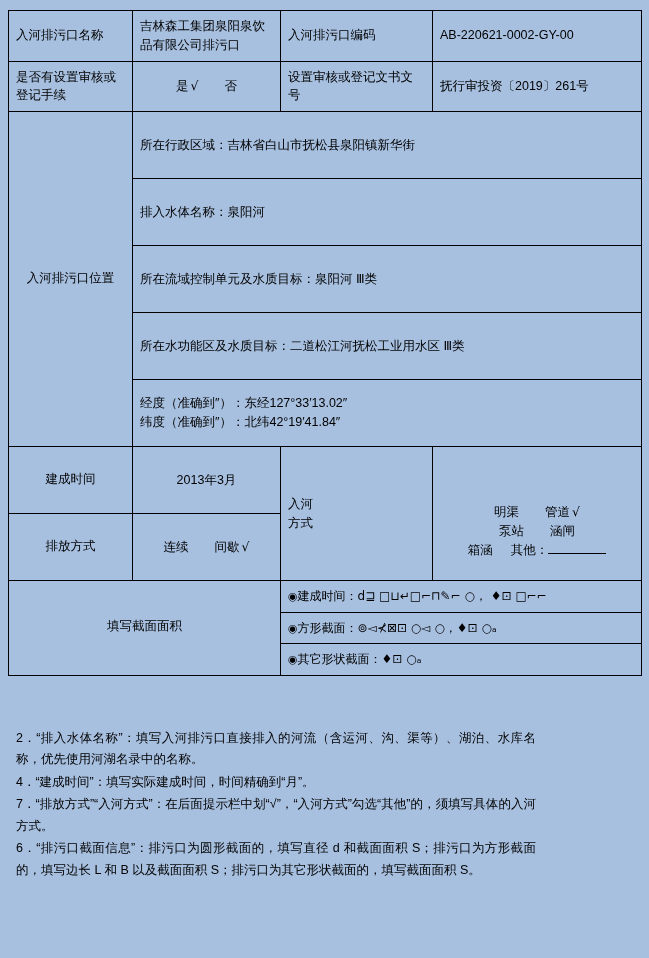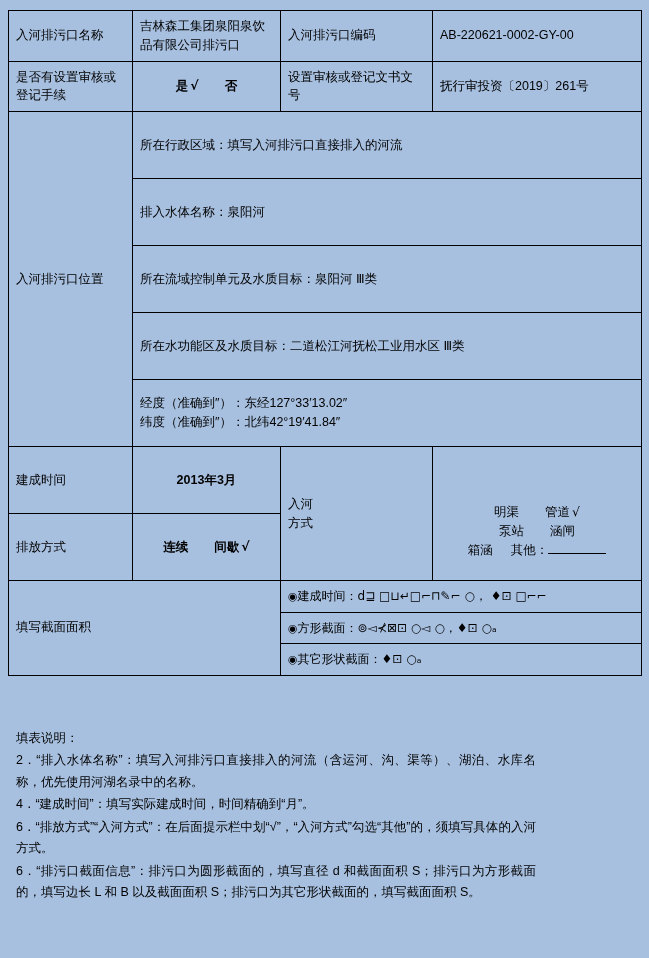--- a/index.html
+++ b/index.html
@@ -28,25 +28,27 @@
     border-collapse: collapse;
     table-layout: fixed;
   }
   table.form td {
     border: 1px solid #000;
     padding: 6px 7px;
     vertical-align: middle;
     line-height: 1.5;
     background: #a8c0e0;
   }
-  .c { text-align: center; font-weight: bold; }
+  .c { text-align: center; }
   .l { text-align: left; }
   .cell-label { text-align: left; }
   .mid-label {
+    text-align: center;
     vertical-align: middle;
+    font-family: Liberation Mono, monospace;
   }
   .tall { height: 54px; }
 
   .check { font-family: "DejaVu Sans", sans-serif; }
   .tick { display: inline-block; padding-left: 2px; }
 
   .inhe-title {
     text-align: left;
     line-height: 1.6;
   }
@@ -113,21 +115,21 @@
         <td class="cell-label">是否有设置审核或登记手续</td>
         <td class="c">
           <span>是</span><span class="tick check">√</span><span class="sp-lg"></span><span>否</span>
         </td>
         <td class="l">设置审核或登记文书文号</td>
         <td class="l">抚行审投资〔2019〕261号</td>
       </tr>
 
       <tr>
         <td class="mid-label" rowspan="5">入河排污口位置</td>
-        <td class="l tall" colspan="3">所在行政区域：填写入河排污口直接排入的河流</td>
+        <td class="l tall" colspan="3">所在行政区域：吉林省白山市抚松县泉阳镇新华街</td>
       </tr>
       <tr>
         <td class="l tall" colspan="3">排入水体名称：泉阳河</td>
       </tr>
       <tr>
         <td class="l tall" colspan="3">所在流域控制单元及水质目标：泉阳河 Ⅲ类</td>
       </tr>
       <tr>
         <td class="l tall" colspan="3">所在水功能区及水质目标：二道松江河抚松工业用水区 Ⅲ类</td>
       </tr>
@@ -178,20 +180,19 @@
       </tr>
       <tr>
         <td class="l sect-line" colspan="2">
           <span class="bullet">◉</span><span>其它形状截面：</span><span class="glyph">♦⊡   ○ₐ</span>
         </td>
       </tr>
     </tbody>
   </table>
 
   <div class="notes">
-    <p>填表说明：</p>
     <p class="hang">2．“排入水体名称”：填写入河排污口直接排入的河流（含运河、沟、渠等）、湖泊、水库名称，优先使用河湖名录中的名称。</p>
     <p class="hang">4．“建成时间”：填写实际建成时间，时间精确到“月”。</p>
-    <p class="hang">6．“排放方式”“入河方式”：在后面提示栏中划“√”，“入河方式”勾选“其他”的，须填写具体的入河方式。</p>
+    <p class="hang">7．“排放方式”“入河方式”：在后面提示栏中划“√”，“入河方式”勾选“其他”的，须填写具体的入河方式。</p>
     <p class="hang">6．“排污口截面信息”：排污口为圆形截面的，填写直径 d 和截面面积 S；排污口为方形截面的，填写边长 L 和 B 以及截面面积 S；排污口为其它形状截面的，填写截面面积 S。</p>
   </div>
 
 </div>
 
 </body></html>

